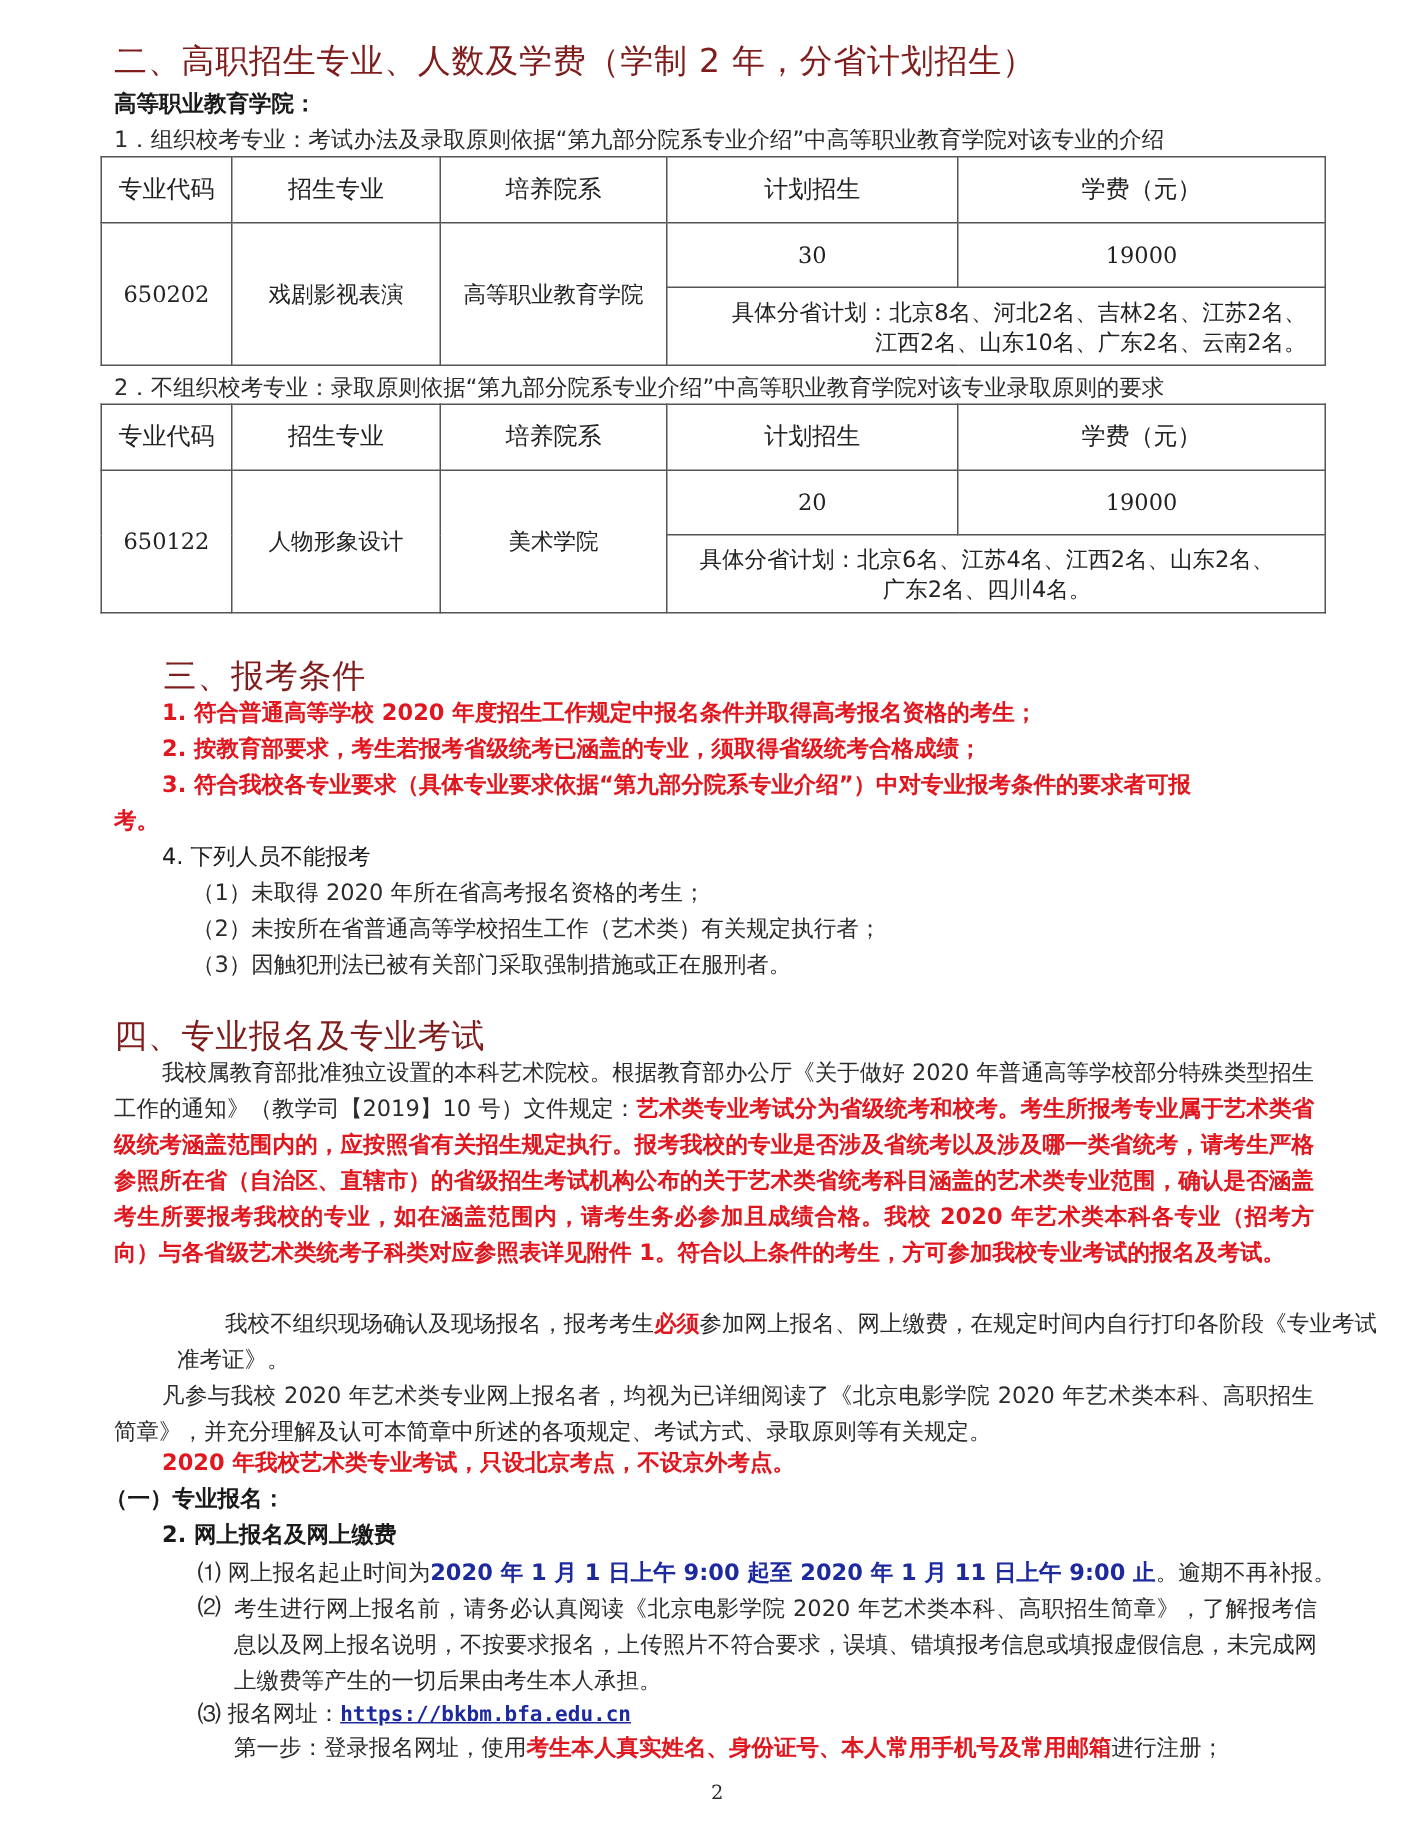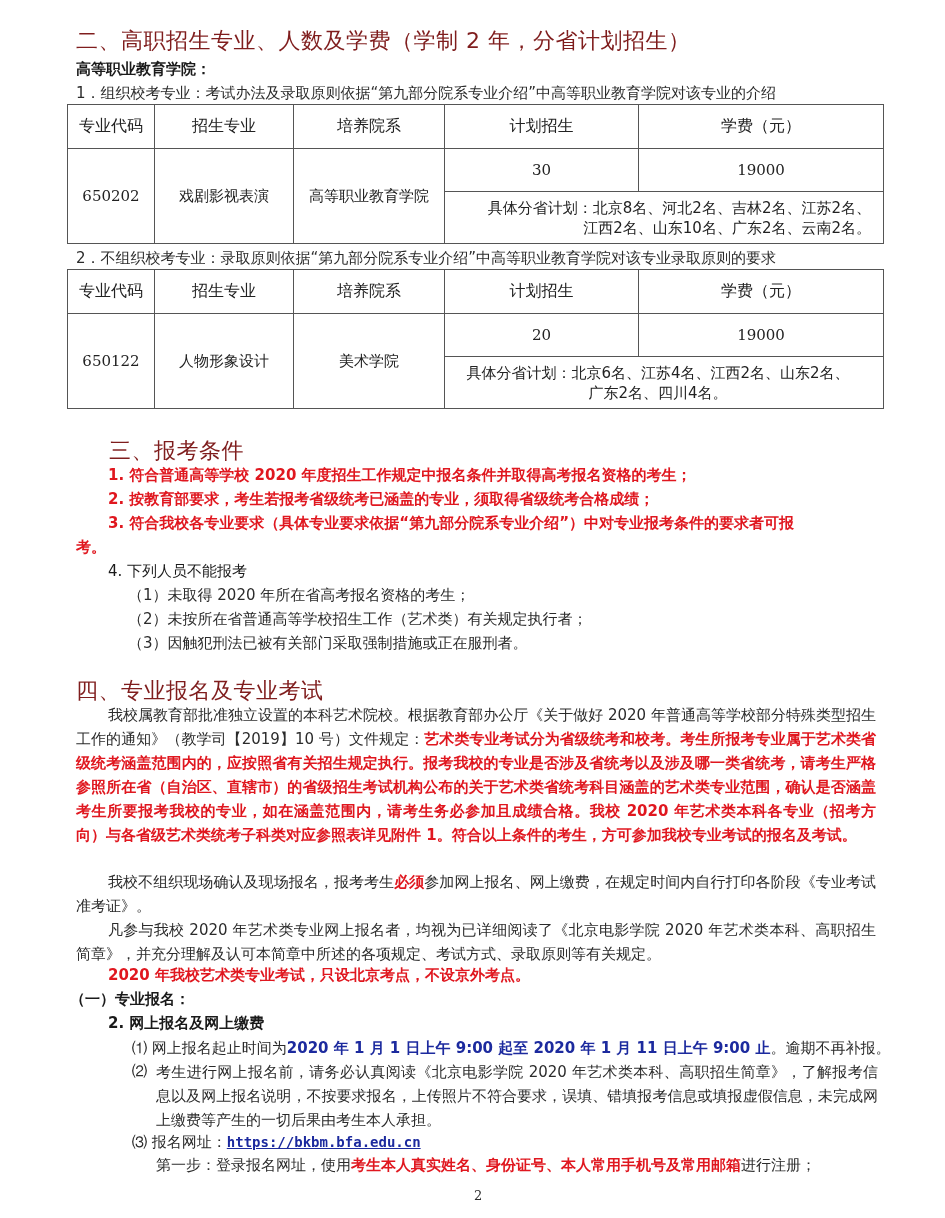--- a/index.html
+++ b/index.html
@@ -86,21 +86,21 @@
 <div class="abs red" style="left:76px; top:538px; font-size:15px;">考。</div>
 <div class="abs bold" style="left:108px; top:562px; font-size:15px; font-weight:normal;">4.  下列人员不能报考</div>
 <div class="abs p" style="left:128px; top:584px;text-align:center;">（1）未取得 2020 年所在省高考报名资格的考生；</div>
 <div class="abs p" style="left:128px; top:608px;">（2）未按所在省普通高等学校招生工作（艺术类）有关规定执行者；</div>
 <div class="abs p" style="left:128px; top:632px;">（3）因触犯刑法已被有关部门采取强制措施或正在服刑者。</div>
 
 <div class="abs h1" style="left:76px; top:676px;">四、专业报名及专业考试</div>
 
 <div class="para indent" style="top:703px;"><span>我校属教育部批准独立设置的本科艺术院校。根据教育部办公厅《关于做好 2020 年普通高等学校部分特殊类型招生工作的通知》（教学司【2019】10 号）文件规定：</span><span class="red">艺术类专业考试分为省级统考和校考。考生所报考专业属于艺术类省级统考涵盖范围内的，应按照省有关招生规定执行。报考我校的专业是否涉及省统考以及涉及哪一类省统考，请考生严格参照所在省（自治区、直辖市）的省级招生考试机构公布的关于艺术类省统考科目涵盖的艺术类专业范围，确认是否涵盖考生所要报考我校的专业，如在涵盖范围内，请考生务必参加且成绩合格。我校 2020 年艺术类本科各专业（招考方向）与各省级艺术类统考子科类对应参照表详见附件 1。符合以上条件的考生，方可参加我校专业考试的报名及考试。</span></div>
 
-<div class="para indent" style="top:870px;"><span>我校不组织现场确认及现场报名，报考考生</span><span class="red">必须</span><span>参加网上报名、网上缴费，在规定时间内自行打印各阶段《专业考试准考证》。</span></div>
+<div class="para indent" style="top:870px;margin-left:42px;"><span>我校不组织现场确认及现场报名，报考考生</span><span class="red">必须</span><span>参加网上报名、网上缴费，在规定时间内自行打印各阶段《专业考试准考证》。</span></div>
 
 <div class="para indent" style="top:918px;">凡参与我校 2020 年艺术类专业网上报名者，均视为已详细阅读了《北京电影学院 2020 年艺术类本科、高职招生简章》，并充分理解及认可本简章中所述的各项规定、考试方式、录取原则等有关规定。</div>
 
 <div class="abs red" style="left:108px; top:966px; font-size:15px;text-align:right;">2020 年我校艺术类专业考试，只设北京考点，不设京外考点。</div>
 <div class="abs bold" style="left:70px; top:990px; font-size:15px;">（一）专业报名：</div>
 <div class="abs bold" style="left:108px; top:1014px; font-size:15px;">2.  网上报名及网上缴费</div>
 
 <div class="abs p" style="left:132px; top:1037px;"><span>⑴ 网上报名起止时间为</span><span class="blue">2020 年 1 月 1 日上午 9:00 起至 2020 年 1 月 11 日上午 9:00 止</span><span>。逾期不再补报。</span></div>
 
 <div class="abs p" style="left:132px; top:1060px;">⑵</div>

